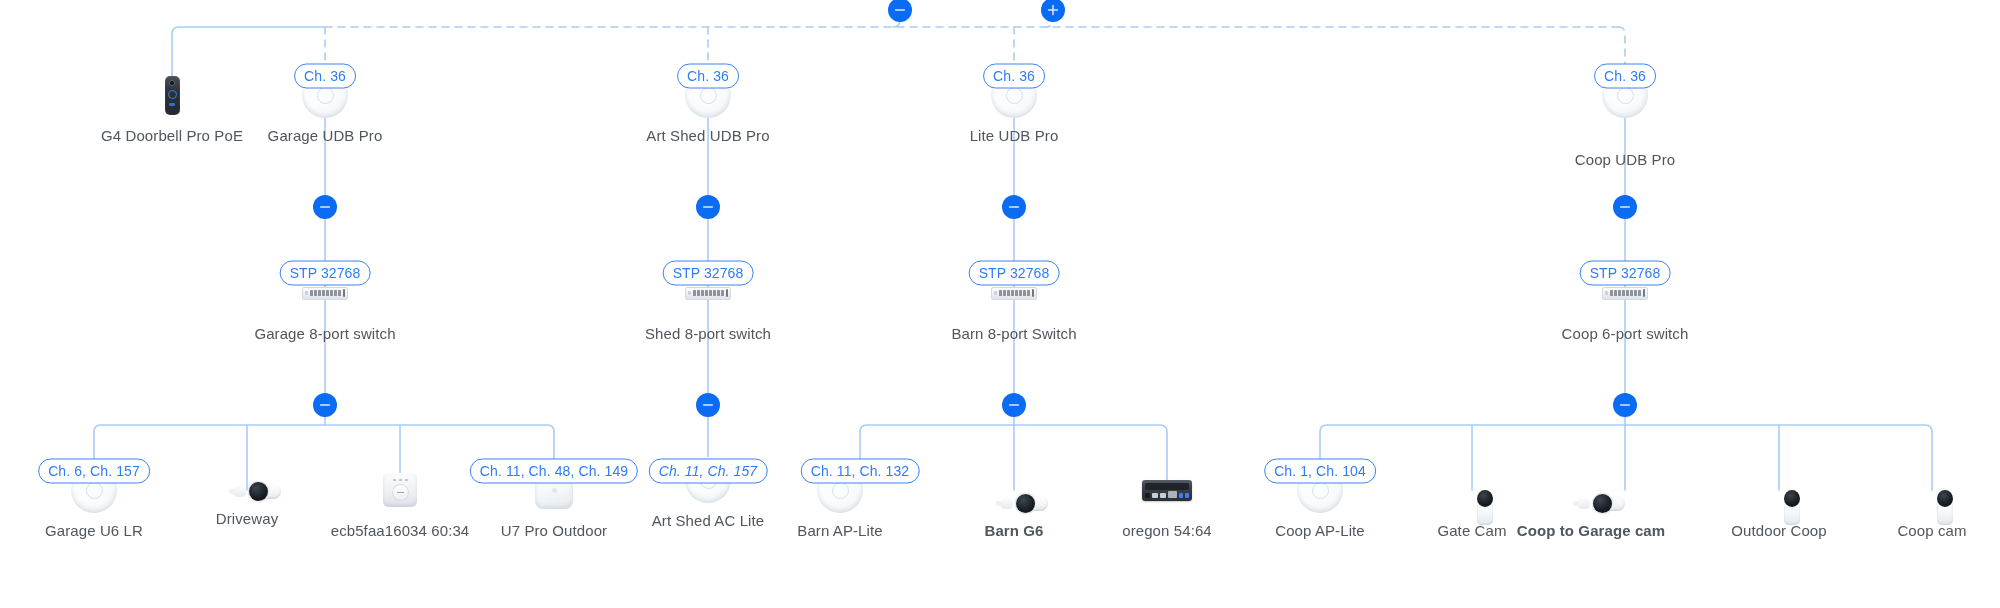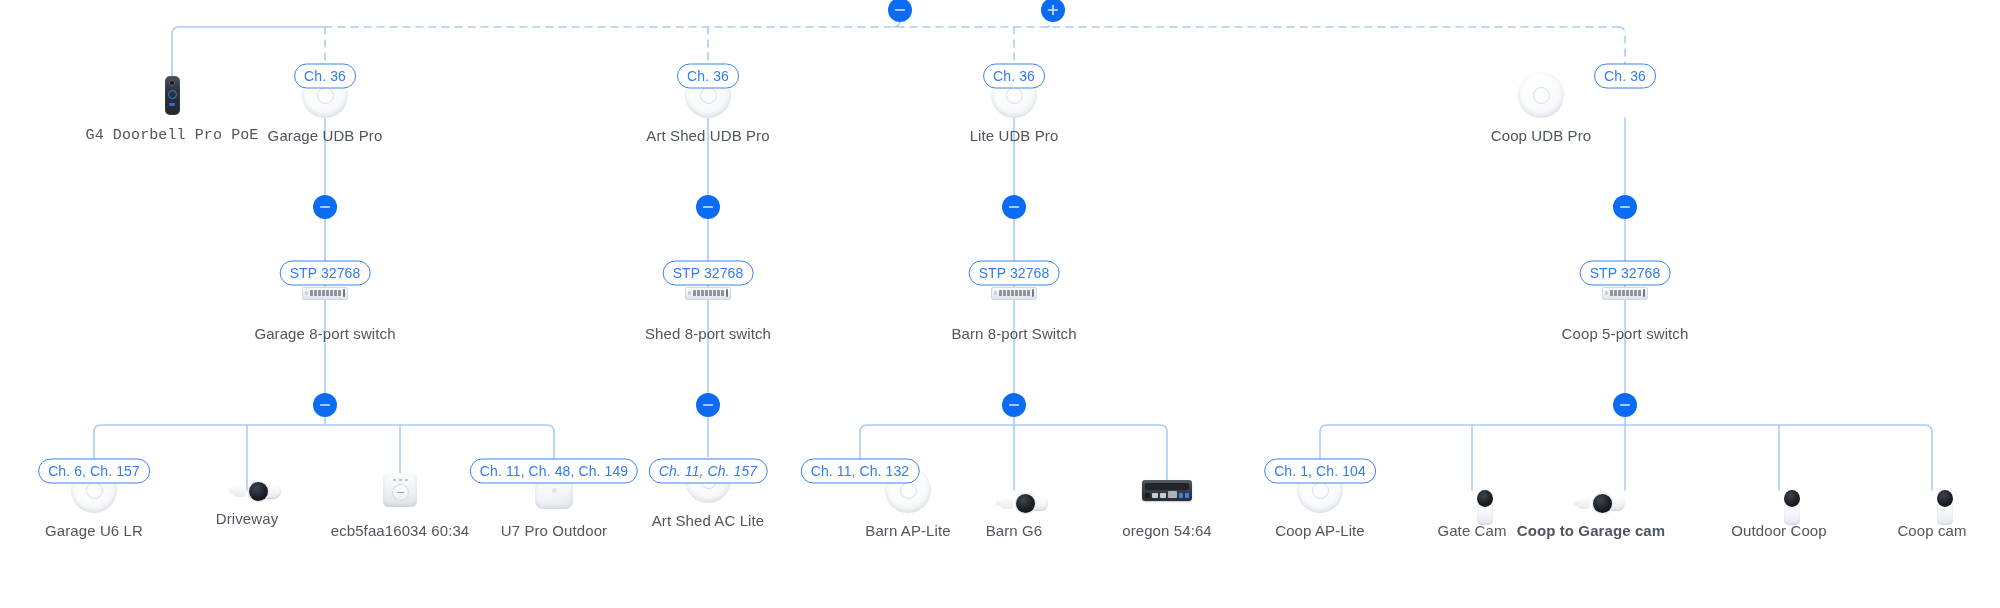--- a/index.html
+++ b/index.html
@@ -231,21 +231,21 @@
       <path d="M 400 425 L 400 490" fill="none" stroke="#a9cdf5" stroke-width="1.6" stroke-linecap="round"></path>
       <path d="M 860 471 L 860 432 Q 860 425 867 425 L 1160 425 Q 1167 425 1167 432 L 1167 490" fill="none" stroke="#a9cdf5" stroke-width="1.6" stroke-linecap="round"></path>
       <path d="M 1014 425 L 1014 490" fill="none" stroke="#a9cdf5" stroke-width="1.6" stroke-linecap="round"></path>
       <path d="M 1320 471 L 1320 432 Q 1320 425 1327 425 L 1925 425 Q 1932 425 1932 432 L 1932 490" fill="none" stroke="#a9cdf5" stroke-width="1.6" stroke-linecap="round"></path>
       <path d="M 1472 425 L 1472 490" fill="none" stroke="#a9cdf5" stroke-width="1.6" stroke-linecap="round"></path>
       <path d="M 1625 425 L 1625 490" fill="none" stroke="#a9cdf5" stroke-width="1.6" stroke-linecap="round"></path>
       <path d="M 1779 425 L 1779 490" fill="none" stroke="#a9cdf5" stroke-width="1.6" stroke-linecap="round"></path>
     </svg>
 
   <div id="nodes-host">
-      <div class="node" style="left: 172px; top: 67px; font-family: Liberation Mono, monospace;">
+      <div class="node" style="left: 172px; top: 67px;">
         <div class="icon-slot">
           <span class="dev">
             <span class="doorbell">
               <span class="db-lens"></span>
               <span class="db-ring"></span>
               <span class="db-slot"></span>
             </span>
           </span>
         </div>
         <div class="label">G4 Doorbell Pro PoE</div>
@@ -273,21 +273,21 @@
       <div class="node" style="left: 1014px; top: 67px;">
         <div class="icon-slot">
           <span class="dev">
             <span class="ap-dome big">
               <span class="ap-ring"></span>
             </span>
           </span>
         </div>
         <div class="label">Lite UDB Pro</div>
       </div>
-      <div class="node" style="left: 1541px; top: 67px;">
+      <div class="node" style="left: 1625px; top: 67px; gap: 24px;">
         <div class="icon-slot">
           <span class="dev">
             <span class="ap-dome big">
               <span class="ap-ring"></span>
             </span>
           </span>
         </div>
         <div class="label">Coop UDB Pro</div>
       </div>
       <div class="node" style="left: 325px; top: 265px;">
@@ -365,21 +365,21 @@
                 <span class="sw-port"></span>
                 <span class="sw-port"></span>
                 <span class="sw-port"></span>
                 <span class="sw-port"></span>
                 <span class="sw-port"></span>
               </span>
               <span class="sw-end"></span>
             </span>
           </span>
         </div>
-        <div class="label">Coop 5-port switch</div>
+        <div class="label">Coop 6-port switch</div>
       </div>
       <div class="node" style="left: 94px; top: 462px;">
         <div class="icon-slot">
           <span class="dev">
             <span class="ap-dome big">
               <span class="ap-ring"></span>
             </span>
           </span>
         </div>
         <div class="label">Garage U6 LR</div>
@@ -420,31 +420,31 @@
       <div class="node" style="left: 708px; top: 452px;">
         <div class="icon-slot">
           <span class="dev">
             <span class="ap-dome big">
               <span class="ap-ring"></span>
             </span>
           </span>
         </div>
         <div class="label">Art Shed AC Lite</div>
       </div>
-      <div class="node" style="left: 908px; top: 462px; justify-content: space-between;">
+      <div class="node" style="left: 840px; top: 462px; justify-content: space-between;">
         <div class="icon-slot">
           <span class="dev">
             <span class="ap-dome big">
               <span class="ap-ring"></span>
             </span>
           </span>
         </div>
         <div class="label">Barn AP-Lite</div>
       </div>
-      <div class="node" style="left: 1014px; top: 462px;">
+      <div class="node" style="left: 1014px; top: 462px; font-weight: bold;">
         <div class="icon-slot">
           <span class="dev"><span class="bullet"><span class="body"></span><span class="arm"></span><span class="mount"></span><span class="lens"></span></span></span>
         </div>
         <div class="label">Barn G6</div>
       </div>
       <div class="node" style="left: 1167px; top: 462px; text-align: center;">
         <div class="icon-slot">
           <span class="dev">
             <span class="nuc">
               <span class="pback"></span>

